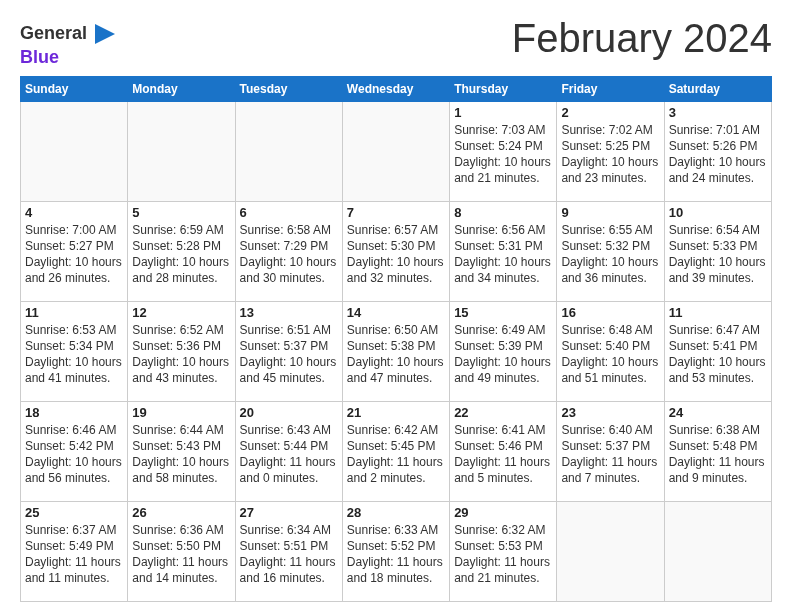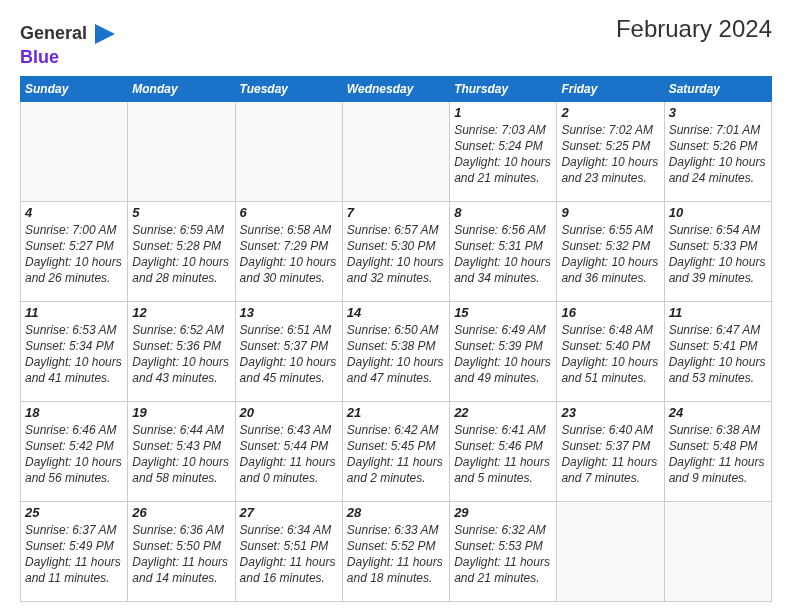--- a/index.html
+++ b/index.html
@@ -37,34 +37,33 @@
     }
     .logo-icon {
       width: 28px;
       height: 28px;
       margin-left: 4px;
     }
     .title-block {
       text-align: right;
     }
     .calendar-title {
-      font-size: 24px;
+      font-size: 40px;
       font-weight: normal;
       color: #333;
       line-height: 1.1;
     }
     .calendar-subtitle {
       font-size: 15px;
       color: #555;
     }
     .calendar-table {
       width: 100%;
       border-collapse: collapse;
       flex: 1;
-      font-style: italic;
     }
     .calendar-table th {
       background-color: #1a73c8;
       color: #fff;
       font-size: 12px;
       font-weight: bold;
       padding: 5px 4px;
       text-align: left;
       border: 1px solid #1a73c8;
     }

